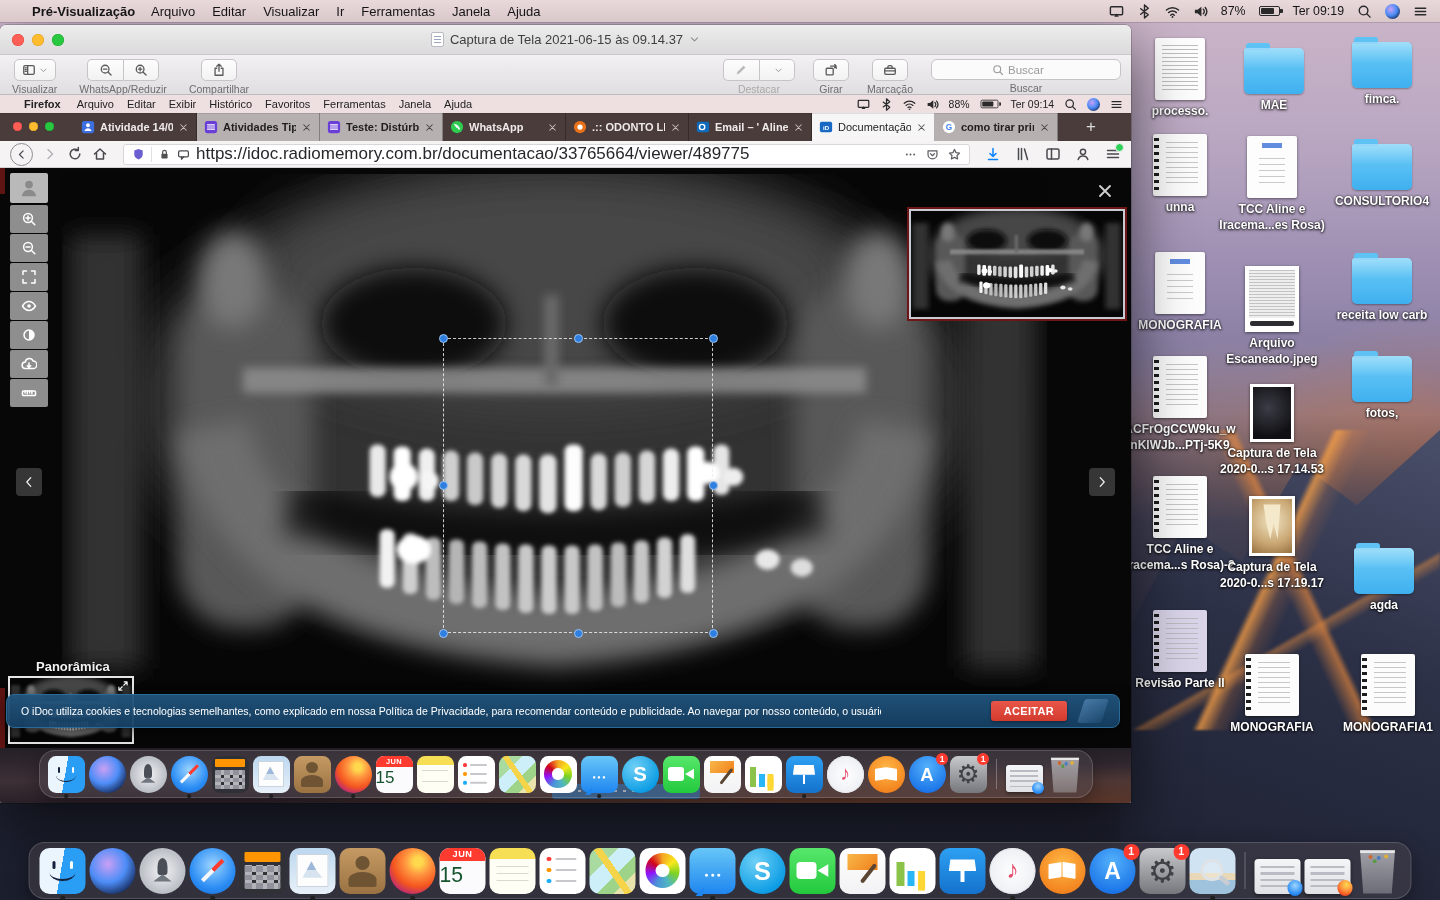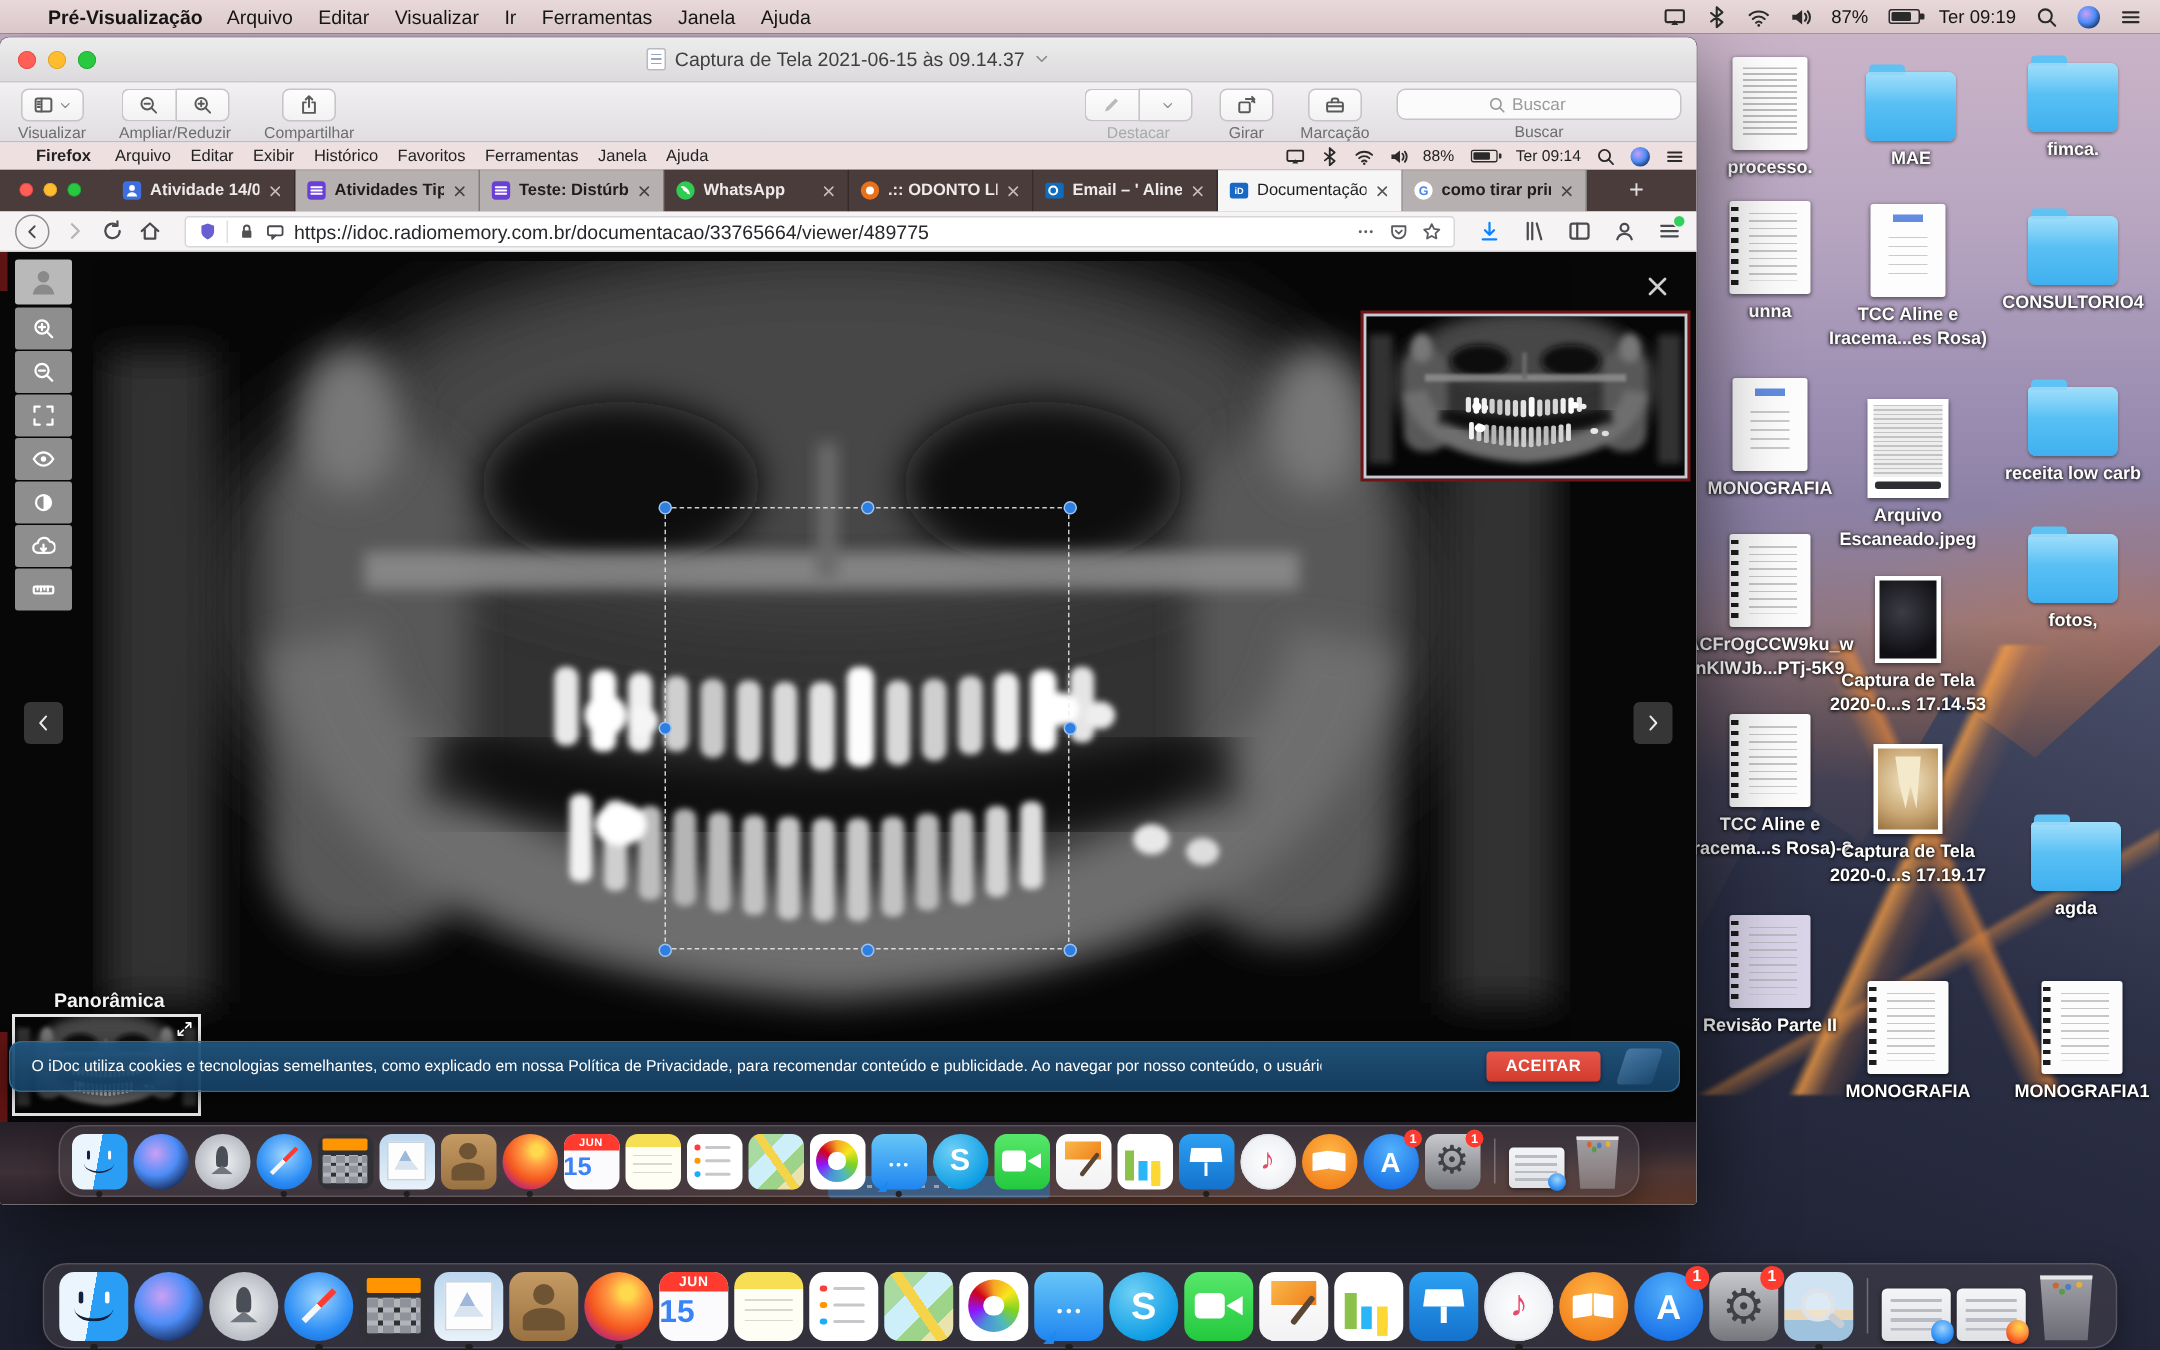--- a/index.html
+++ b/index.html
@@ -128,21 +128,21 @@
   #navbar{position:absolute;left:0;right:0;top:116px;height:27px;background:#f5f3f4;border-bottom:1px solid #d2cfd2;
     display:flex;align-items:center;padding:0 10px;gap:9px;color:#4a4a4f}
   .nav-ic{width:16px;height:16px;flex:none}
   .nav-back{width:23px;height:23px;border:1.5px solid #8d8d92;border-radius:50%;display:grid;place-items:center;flex:none}
   .nav-back .nav-ic{width:13px;height:13px}
   .nav-fwd{color:#b4b4b9}
   #urlbar{flex:1;height:21px;margin:0 6px;background:#fff;border:1px solid #d7d7db;border-radius:3px;
     display:flex;align-items:center;gap:6px;padding:0 8px;min-width:0}
   .url-ic{width:13px;height:13px;flex:none}
   .url-sep{width:1px;height:15px;background:#e0e0e4;flex:none}
-  #url-text{flex:1;min-width:0;font-size:13px;color:#28282c;white-space:nowrap;overflow:hidden}
+  #url-text{flex:1;min-width:0;font-size:17px;color:#28282c;white-space:nowrap;overflow:hidden}
   .url-right{display:flex;gap:9px;color:#5c5c61;flex:none}
   .nav-right{display:flex;gap:14px;align-items:center;color:#4a4a4f}
   .dl{color:#0a84ff}
   .menu-badge{position:relative}
   .menu-badge::after{content:"";position:absolute;top:-3px;right:-3px;width:7px;height:7px;border-radius:50%;background:#30d158;border:1px solid #f5f3f4}
 
   
   #viewer{position:absolute;left:0;right:0;top:143px;height:580px;background:#070707;overflow:hidden}
   .red-sliver{position:absolute;left:0;width:5px;background:#5e1412;z-index:9}
   .xray-main{position:absolute;left:62px;top:6px;width:985px;height:535px}
@@ -212,21 +212,21 @@
   .k-mail{background:linear-gradient(180deg,#bcd7ef,#e8f1f9)}
   .k-mail::before{content:"";position:absolute;inset:1.4em 1.6em;background:#fdfdfd;border:.2em solid #c9d4de}
   .k-mail::after{content:"";position:absolute;left:2.8em;top:3em;width:4.4em;height:3.6em;
     background:linear-gradient(180deg,#9db8d8 0 55%,#d7e4f0 55%);clip-path:polygon(0 100%,45% 0,70% 55%,100% 100%)}
   .k-contacts{background:linear-gradient(180deg,#c59a63,#9a7242)}
   .k-contacts::before{content:"";position:absolute;left:3.4em;top:1.8em;width:3.2em;height:3em;background:#6e5433;border-radius:50%}
   .k-contacts::after{content:"";position:absolute;left:2em;top:5.4em;width:6em;height:3.2em;background:#6e5433;border-radius:50% 50% 10% 10%}
   .k-firefox{background:radial-gradient(circle at 62% 30%,#ffd94d 0 10%,#ff9640 30%,#f4551f 58%,#b5247e 82%,#742a8f);border-radius:50%}
   .k-calendar{background:#fbfbfd;display:flex;flex-direction:column;overflow:hidden}
   .cal-m{font-size:2em;color:#fff;background:#ff3b30;width:100%;text-align:center;line-height:1.5;font-we ight:700;letter-spacing:.05em;font-weight:700}
-  .cal-d{font-size:4.6em;color:#3b82f6;font-weight:700;line-height:1.35}
+  .cal-d{font-size:4.6em;color:#14532d;font-weight:400;line-height:1.35}
   .k-notes{background:linear-gradient(180deg,#f7df55 0 24%,#fffef4 24%)}
   .k-notes::after{content:"";position:absolute;left:1.5em;right:1.5em;top:4em;height:4em;
     background:repeating-linear-gradient(180deg,#d9d9cf 0 .25em,transparent .25em 1.5em)}
   .k-reminders{background:#fff}
   .k-reminders::before{content:"";position:absolute;left:1.6em;top:2em;width:1em;height:1em;border-radius:50%;background:#fc3d39;
     box-shadow:0 2.4em 0 #ff9500,0 4.8em 0 #1badf8}
   .k-reminders::after{content:"";position:absolute;left:3.4em;top:2.2em;width:4.6em;height:.6em;border-radius:.3em;background:#c8c8cc;
     box-shadow:0 2.4em 0 #c8c8cc,0 4.8em 0 #c8c8cc}
   .k-maps{background:linear-gradient(135deg,#a9dba0 0 32%,#cdeff9 32% 58%,#9ed489 58% 76%,#e9e3ae 76%)}
   .k-maps::before{content:"";position:absolute;inset:0;border-radius:22%;background:linear-gradient(55deg,transparent 45%,#f6d44a 45% 56%,transparent 56%)}
@@ -545,21 +545,21 @@
           </div>
         <div class="tbtn seg-r">
             <span class="ic" data-icon="zoom-in">
               <svg viewBox="0 0 16 16" fill="none" stroke="currentColor" stroke-width="1.5" stroke-linecap="round" stroke-linejoin="round">
                 <circle cx="7" cy="7" r="4.4"></circle>
                 <path d="M10.2 10.2l3.6 3.6M5 7h4M7 5v4"></path>
               </svg>
             </span>
           </div>
       </div>
-      <div class="tb-label">Ampliar/Reduzir</div>
+      <div class="tb-label">WhatsApp/Reduzir</div>
     </div>
     <div class="tb-group">
       <div class="tb-row">
           <div class="tbtn">
             <span class="ic" data-icon="share">
               <svg viewBox="0 0 16 16" fill="none" stroke="currentColor" stroke-width="1.5" stroke-linecap="round" stroke-linejoin="round">
                 <path d="M5.5 6H3.5v8h9V6h-2"></path>
                 <path d="M8 1.5V9.5M5.5 3.8L8 1.3l2.5 2.5"></path>
               </svg>
             </span>

